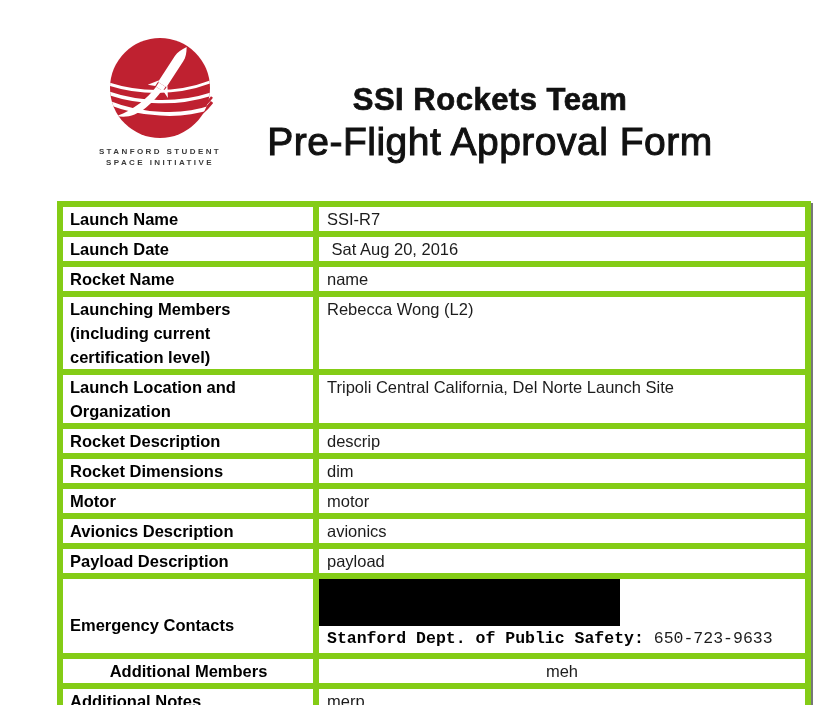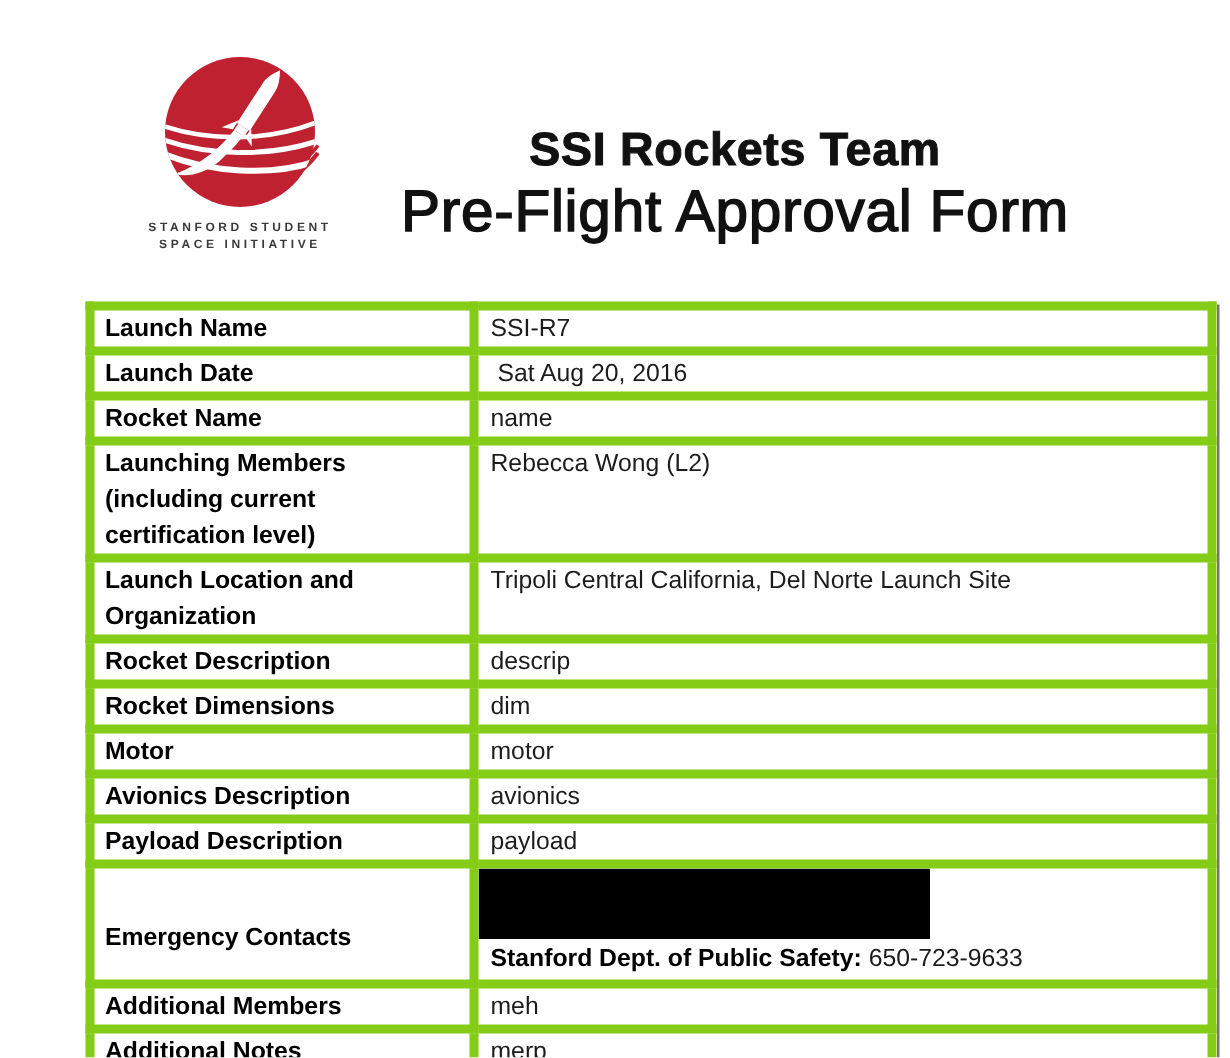--- a/index.html
+++ b/index.html
@@ -89,20 +89,21 @@
   td.label-cell.vbottom { vertical-align: bottom; padding-bottom: 16px; margin-left: 19px; }
   td.value-cell.no-pad { padding: 0; }
   .redaction-box {
     width: 301px;
     height: 47px;
     background: #000000;
   }
   .emergency-line {
     padding: 1px 8px 2px 8px;
     white-space: pre-wrap;
+    font-family: Liberation Mono, monospace;
   }
   .emergency-line .bold-part { font-weight: bold; color: #000; }
 </style>
 </head>
 <body>
 
 <div id="page">
 
   <div class="logo-wrap">
     <svg width="106" height="106" viewBox="0 0 106 106">
@@ -188,21 +189,21 @@
           <td class="value-cell">avionics</td>
         </tr>
         <tr style="height: 25px;">
           <td class="label-cell">Payload Description</td>
           <td class="value-cell">payload</td>
         </tr>
         <tr style="height: 71px;">
           <td class="label-cell vbottom">Emergency Contacts</td>
           <td class="value-cell no-pad"><div class="redaction-box"></div><div class="emergency-line"><span class="bold-part">Stanford Dept. of Public Safety:</span><span> 650-723-9633</span></div></td>
         </tr>
-        <tr style="height: 25px;">
+        <tr style="height: 25px; text-align: center;">
           <td class="label-cell">Additional Members</td>
           <td class="value-cell">meh</td>
         </tr>
         <tr style="height: 25px;">
           <td class="label-cell">Additional Notes</td>
           <td class="value-cell">merp</td>
         </tr>
       </tbody>
   </table>
 

